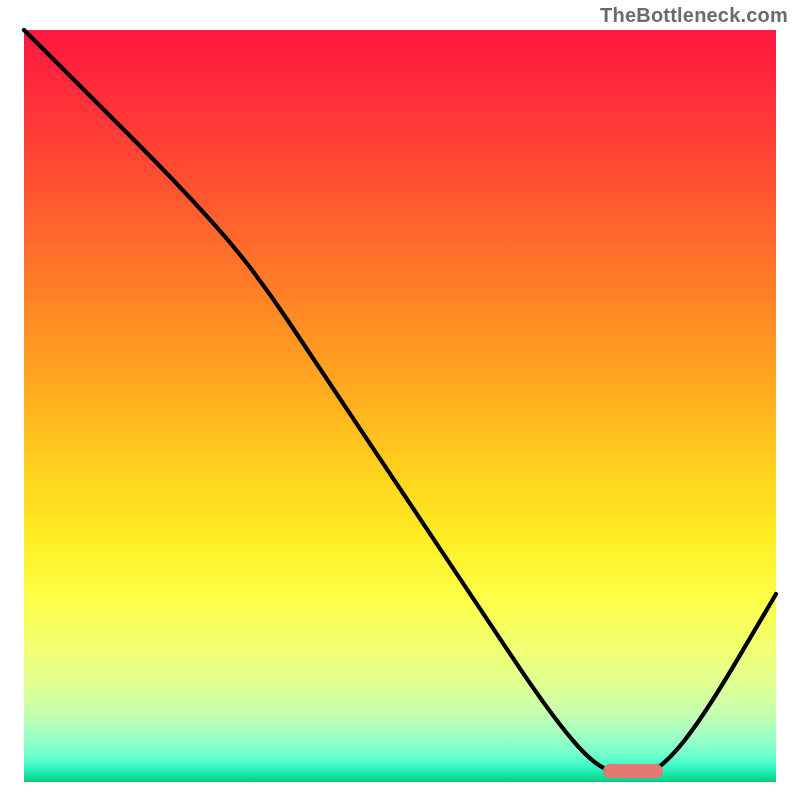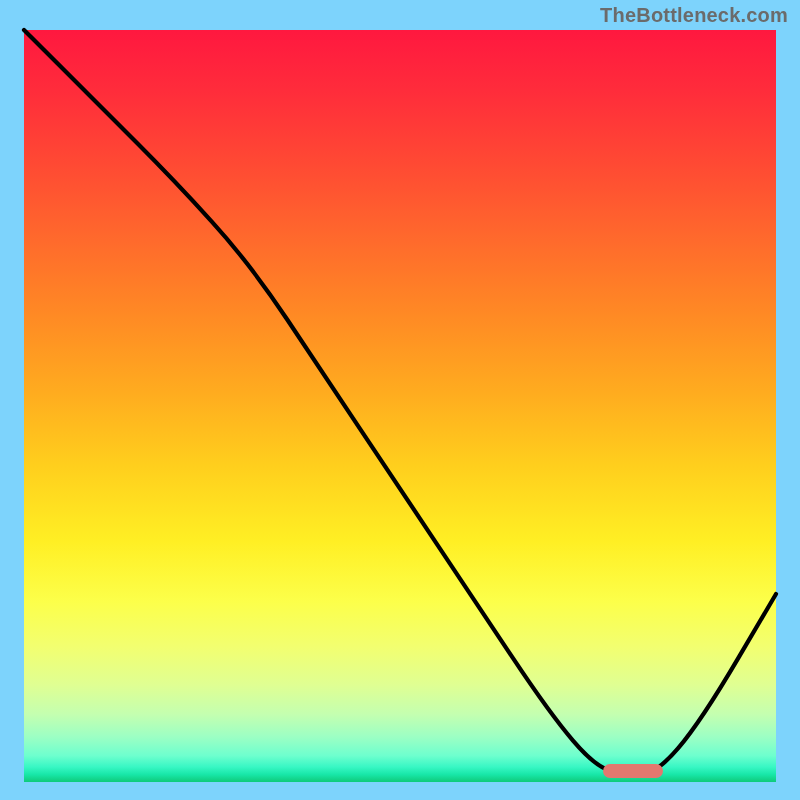--- a/index.html
+++ b/index.html
@@ -7,21 +7,21 @@
     padding: 0;
     width: 800px;
     height: 800px;
     background: #000;
     overflow: hidden;
   }
   .outer {
     position: relative;
     width: 800px;
     height: 800px;
-    background: #7dd3fc;
+    background: #ffffff;
   }
   .watermark {
     position: absolute;
     top: 4px;
     right: 12px;
     font-family: Arial, Helvetica, sans-serif;
     font-size: 20px;
     font-weight: 600;
     color: #6b6b6b;
     letter-spacing: 0.2px;

